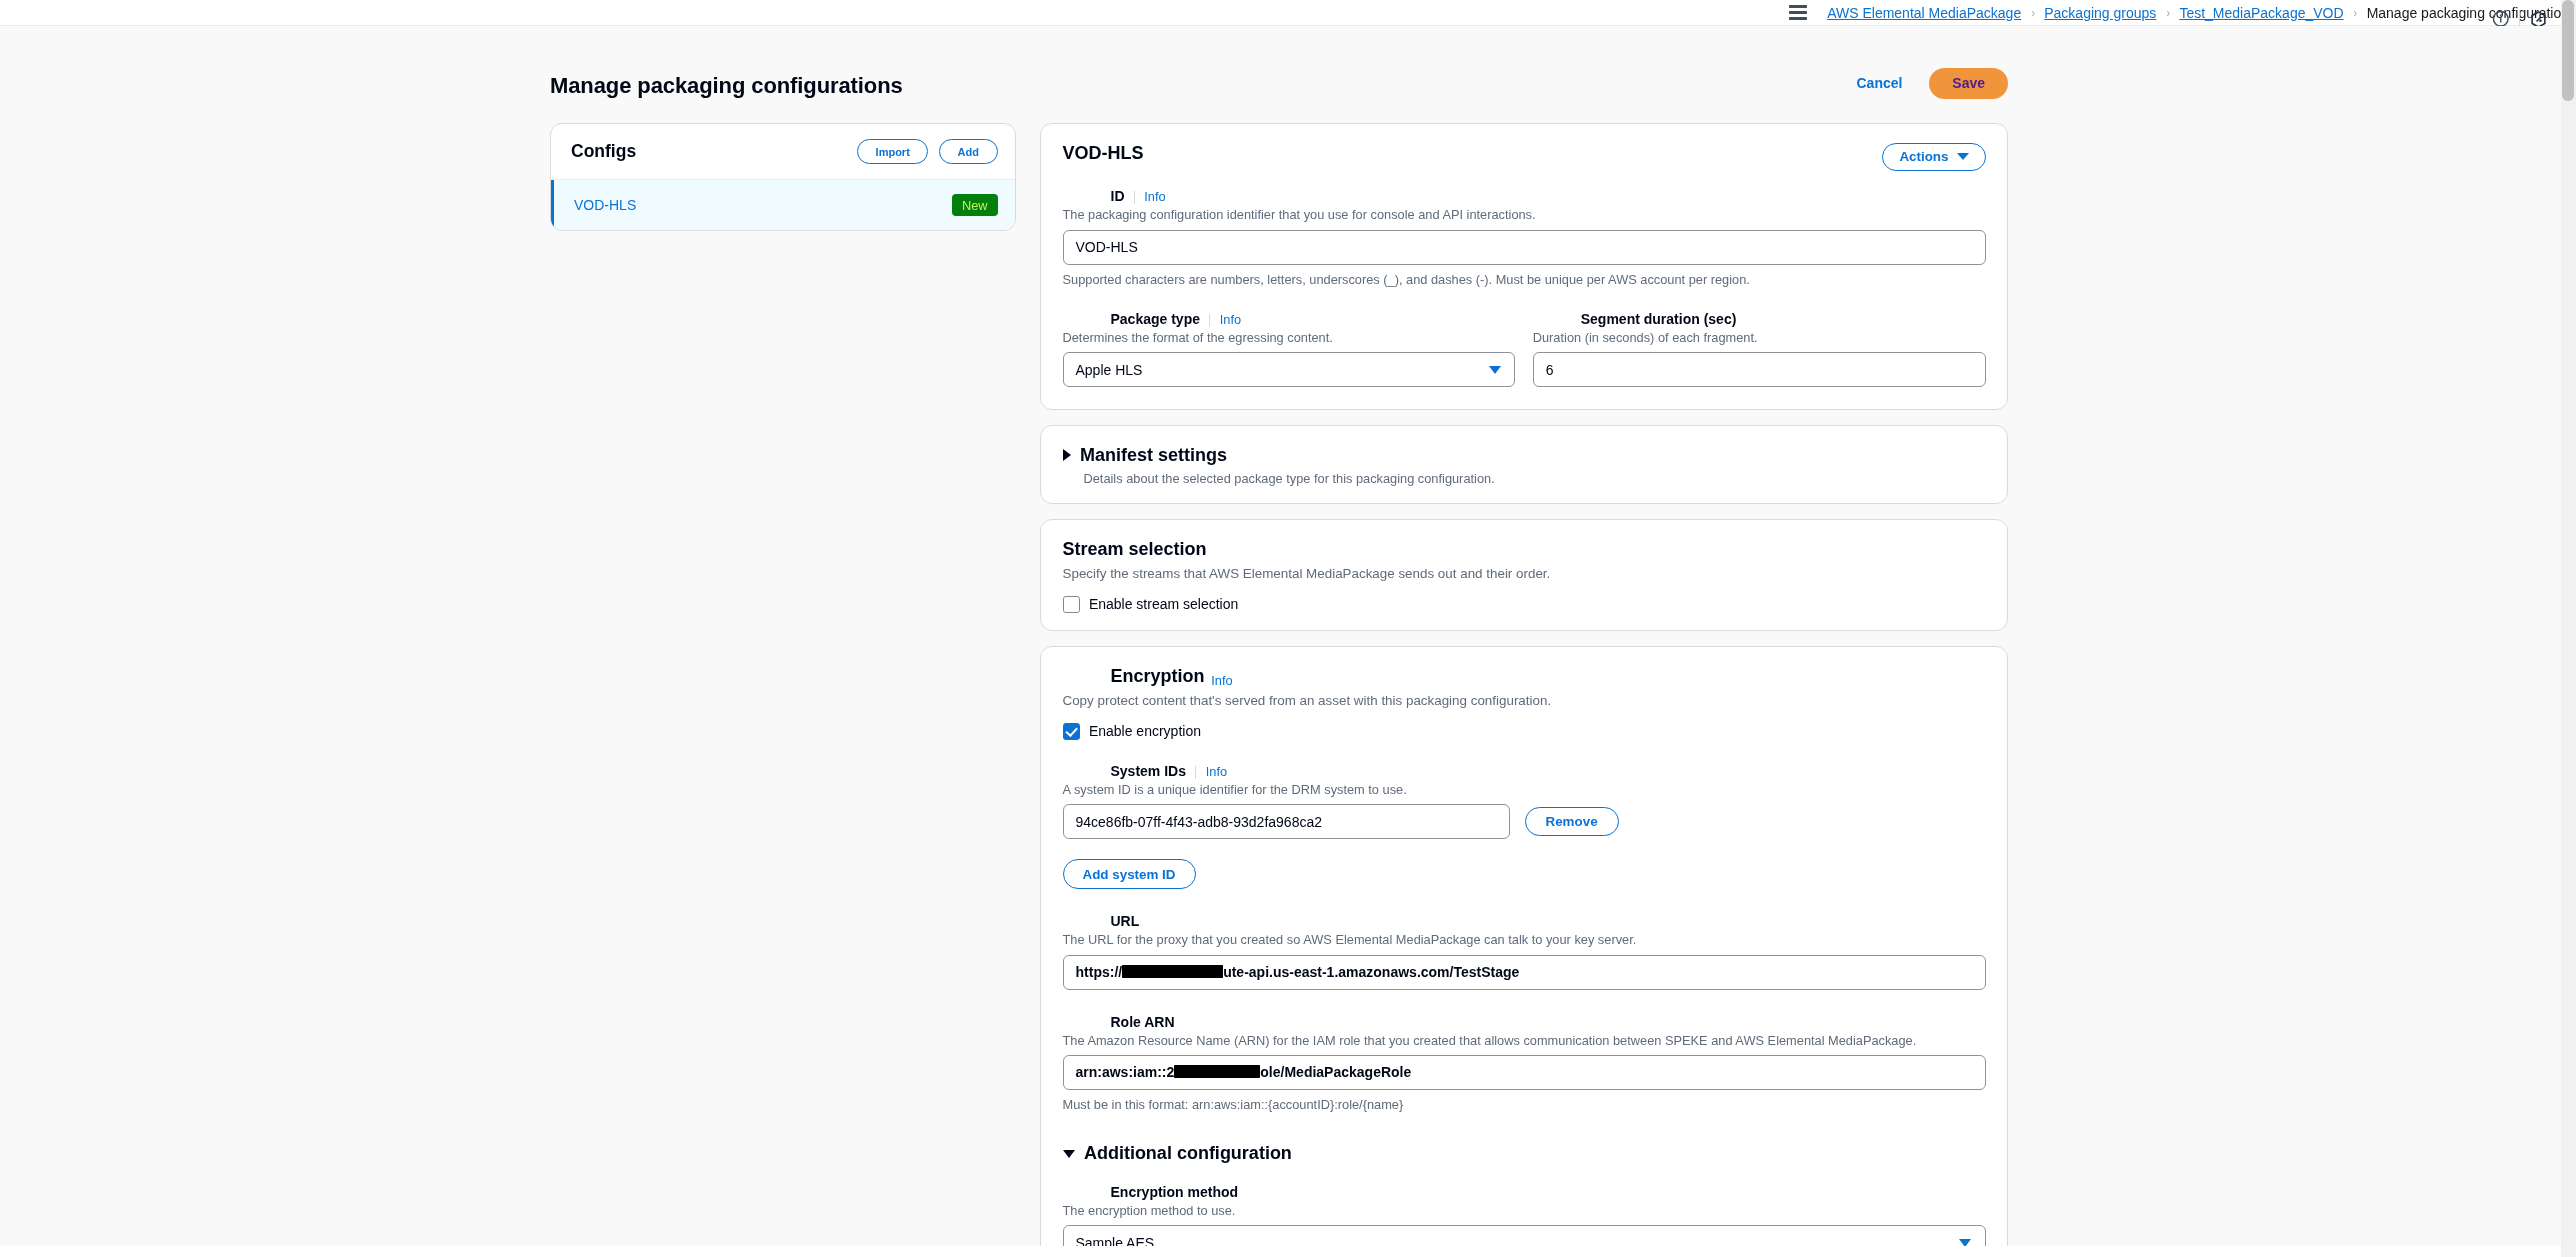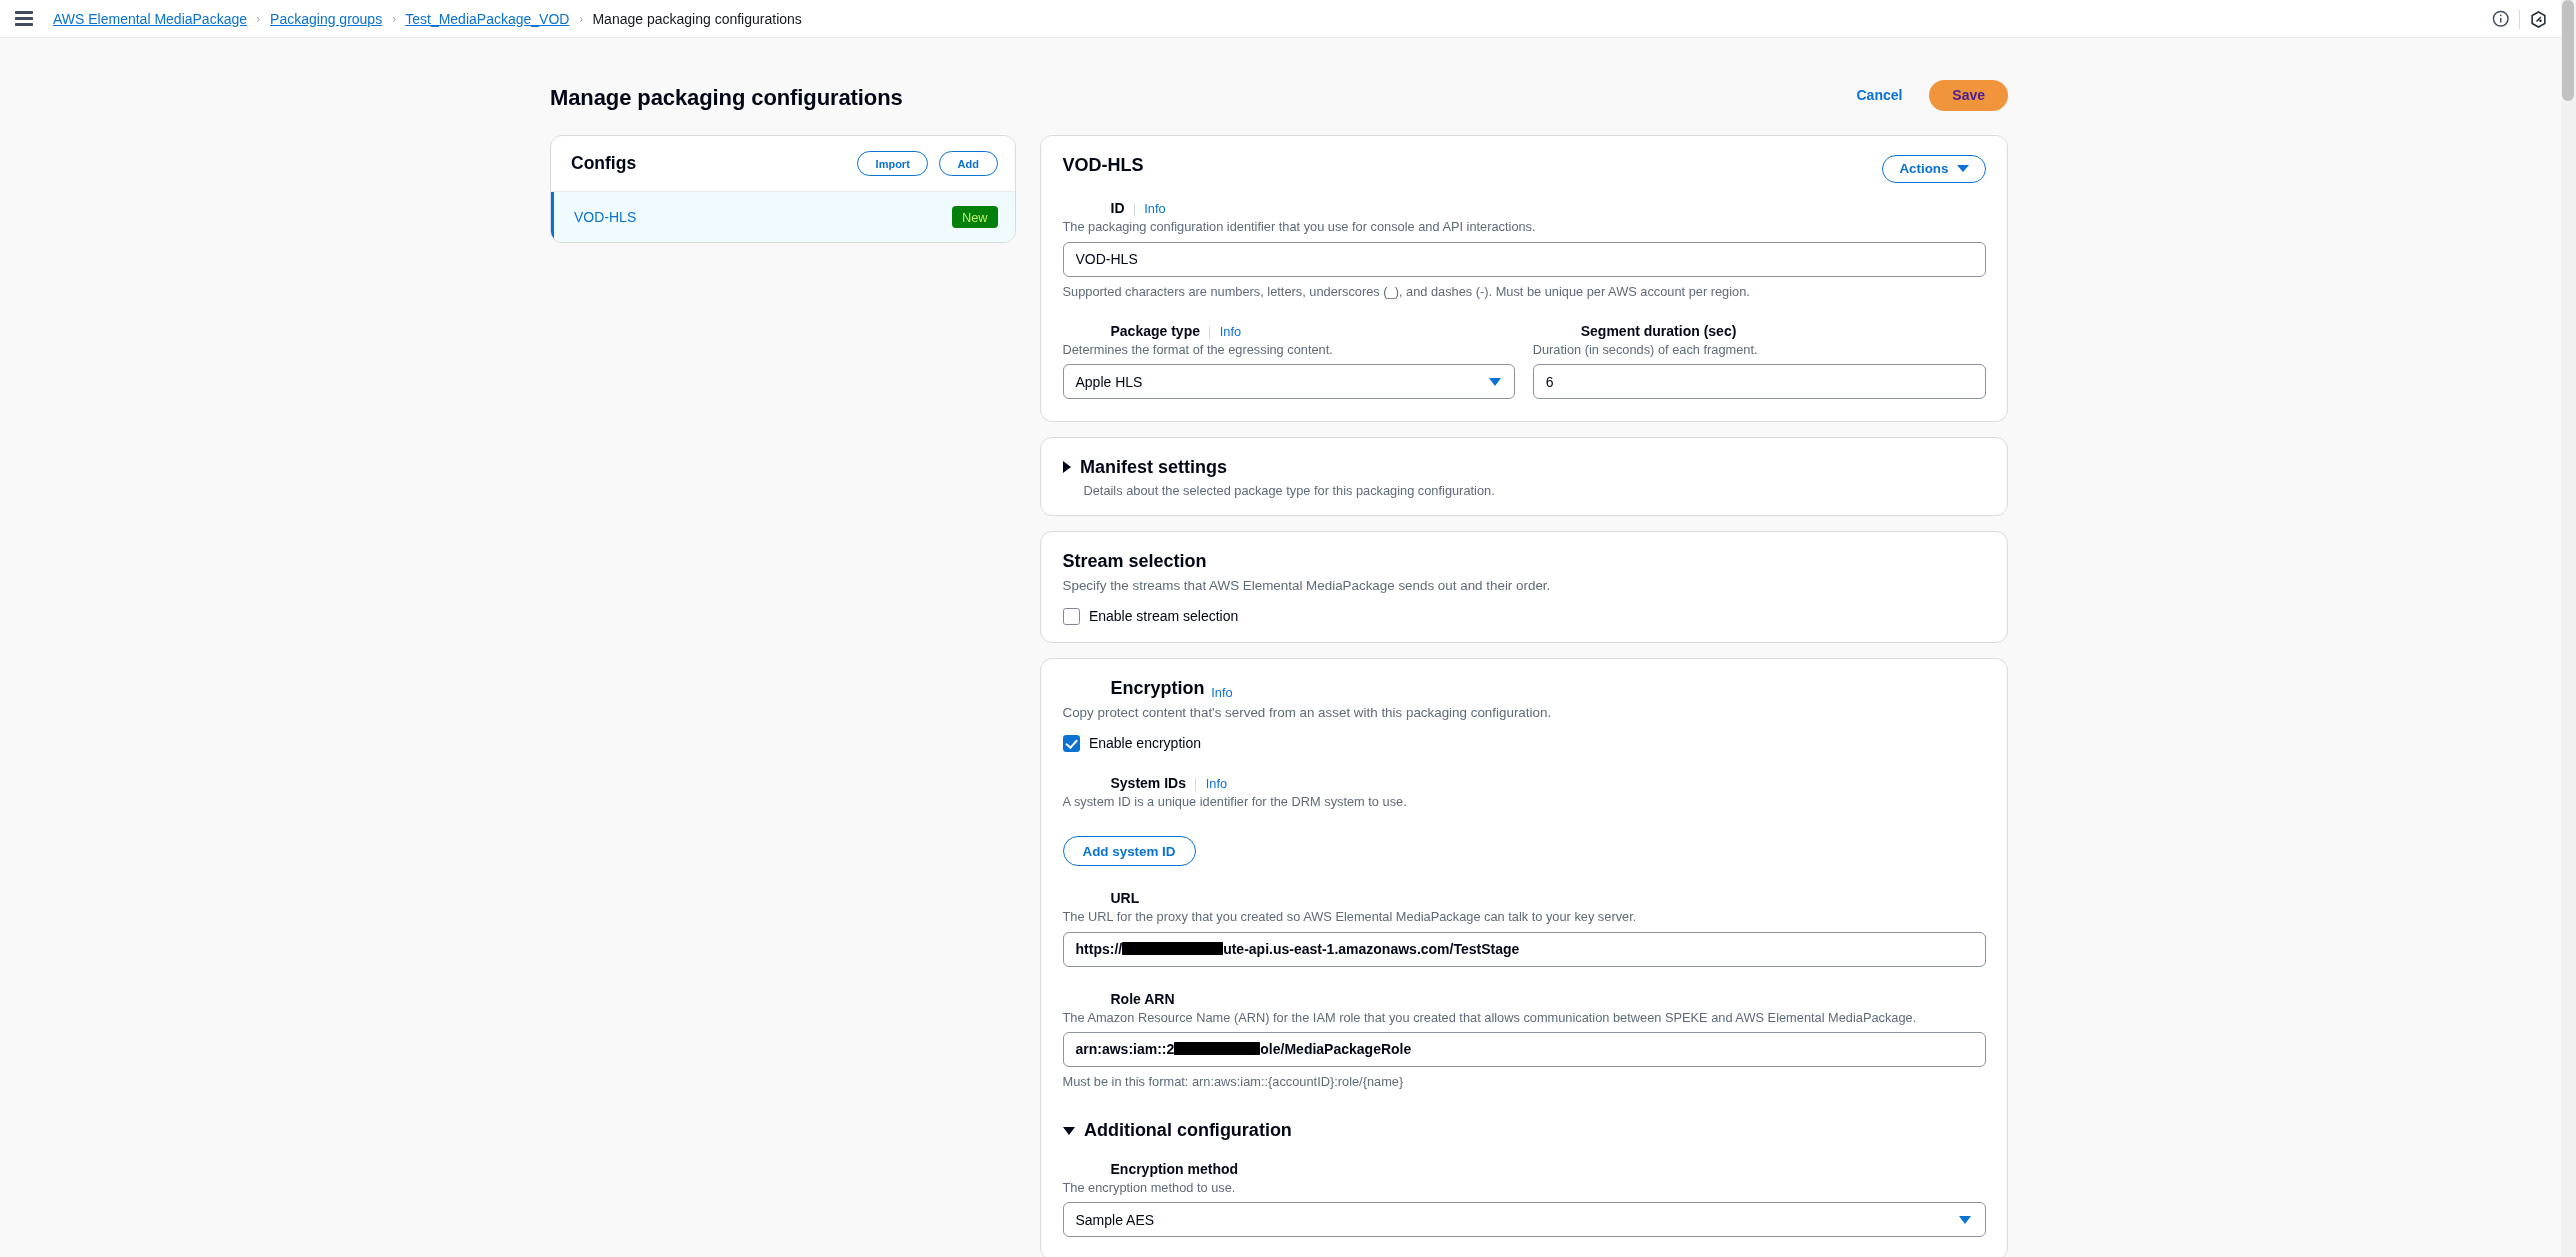--- a/index.html
+++ b/index.html
@@ -8,26 +8,27 @@
     width: 2576px;
     height: 1258px;
     background: #ffffff;
     font-family: "Liberation Sans", sans-serif;
     -webkit-font-smoothing: antialiased;
   }
 
   
   .topbar {
     position: relative;
-    height: 38px;
+    height: 26px;
     background: #ffffff;
     border-bottom: 1.3px solid #e9ebed;
     display: flex;
     align-items: center;
     padding: 0 0 0 15px;
+    justify-content: flex-end;
   }
   .hamburger {
     width: 23px;
     height: 17.5px;
     display: flex;
     flex-direction: column;
     justify-content: center;
     gap: 3.4px;
     cursor: pointer;
     margin-right: 15px;
@@ -601,20 +602,24 @@
         <span class="cbox checked"></span>
         <span class="checklabel">Enable encryption</span>
       </div>
 
       
       <div class="field-label">
         <span>System IDs</span>
         <a class="info-link">Info</a>
       </div>
       <div class="field-desc">A system ID is a unique identifier for the DRM system to use.</div>
+      <div class="row-inline">
+        <input class="input" value="94ce86fb-07ff-4f43-adb8-93d2fa968ca2" style="">
+        <button class="btn-remove">Remove</button>
+      </div>
       <button class="btn-add-sysid">Add system ID</button>
 
       
       <div class="field-label" style="margin-top:24px">
         <span>URL</span>
       </div>
       <div class="field-desc">The URL for the proxy that you created so AWS Elemental MediaPackage can talk to your key server.</div>
       <div class="inputtext">
         <span>https://</span>
           <span class="redacted" style="width:101px;height:12.8px"></span>

